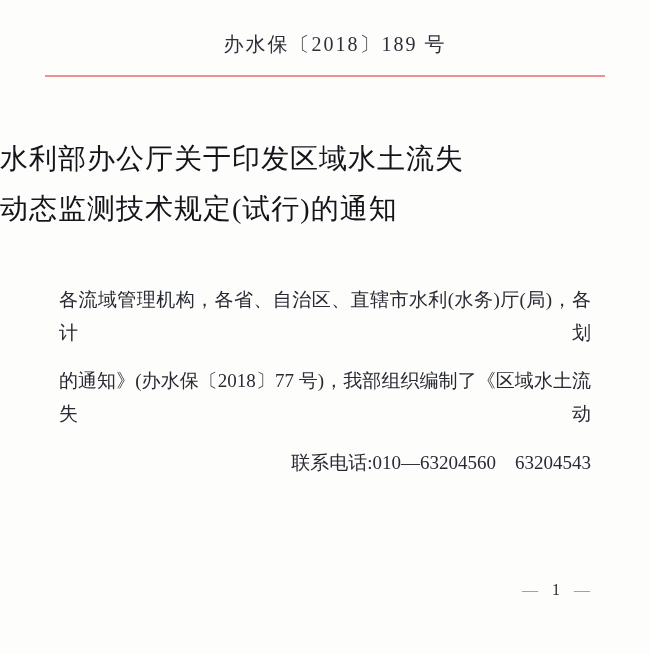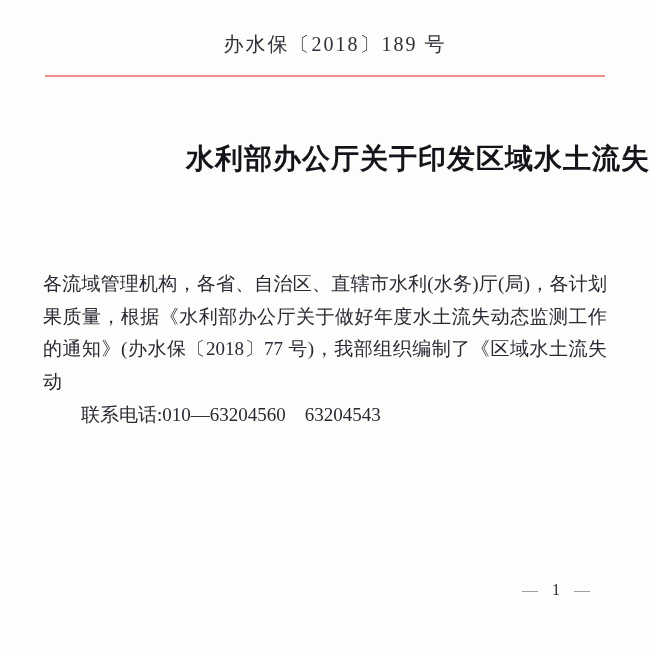--- a/index.html
+++ b/index.html
@@ -26,37 +26,37 @@
   }
   .red-line {
     position: absolute;
     top: 75px; left: 45px;
     width: 560px; height: 2px;
     background: #ef8f8f;
   }
   .title-block {
     position: absolute;
     top: 134px; left: 0; width: 100%;
-    text-align: right;
+    text-align: left;
     font-size: 28px; line-height: 50px;
-    font-weight: 700;
+    font-weight: 400;
     letter-spacing: 1px;
     color: #14151b;
   }
   .body-block {
     position: absolute;
     top: 268px; left: 43px;
     width: 564px;
     font-size: 19px; line-height: 32.5px;
     color: #282a33;
   }
-  .body-block p { margin: 0; }
+  .body-block p { margin: 16px; }
   .jline { text-align: justify; text-align-last: justify; }
   .indent { text-indent: 2em; }
-  .contact-line { line-height: 34px; text-indent: 2em; }
+  .contact-line { line-height: 34px; text-indent: 2em; text-align: right; }
   .contact-gap { margin-top: 11px; }
   .page-number {
     position: absolute;
     top: 580px; right: 60px;
     display: flex; align-items: center; gap: 14px;
     font-size: 16px; line-height: 20px;
   }
   .page-number .dash { color: #8d929b; }
   .page-number .num { color: #2b2d33; }
 </style>
@@ -64,25 +64,25 @@
 <body>
 
 <div class="page">
 
   <div class="doc-number">办水保〔2018〕189 号</div>
 
   <div class="red-line"></div>
 
   <div class="title-block">
     <div>水利部办公厅关于印发区域水土流失</div>
+    <div>动态监测技术规定(试行)的通知</div>
   </div>
 
   <div class="body-block">
     <p class="jline">各流域管理机构，各省、自治区、直辖市水利(水务)厅(局)，各计划</p>
-    <p class="jline">果质量，根据《水利部办公厅关于做好年度水土流失动态监测工作</p>
     <p class="jline">的通知》(办水保〔2018〕77 号)，我部组织编制了《区域水土流失动</p>
     <p class="contact-line contact-gap">联系电话:010—63204560　63204543</p>
   </div>
 
   <div class="page-number">
     <span class="dash">—</span>
     <span class="num">1</span>
     <span class="dash">—</span>
   </div>
 

